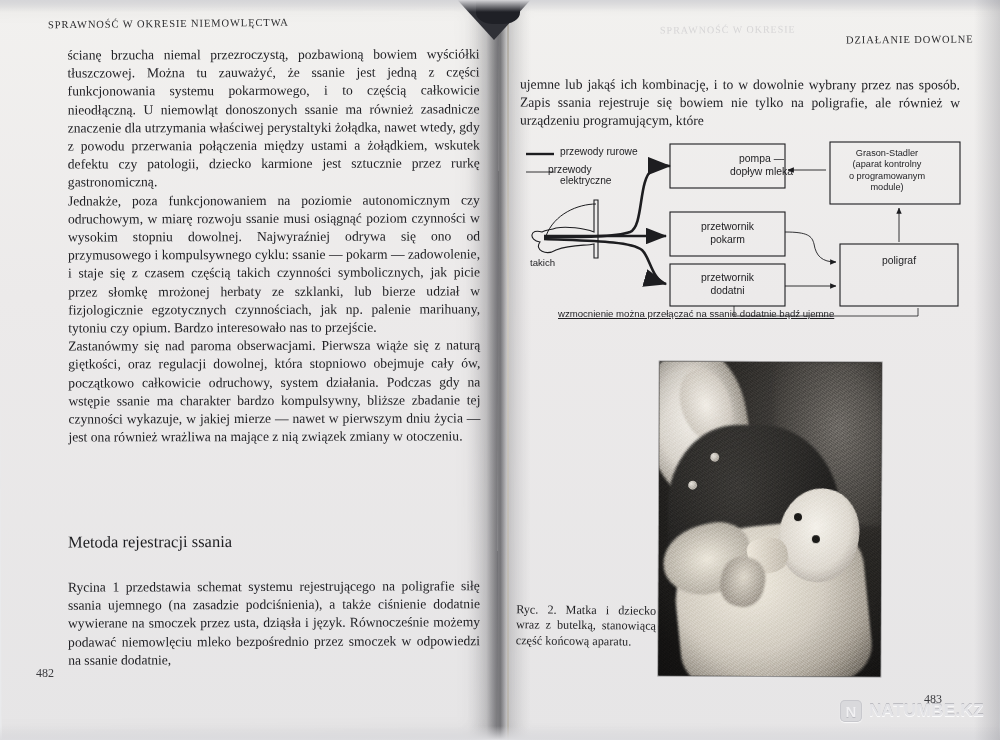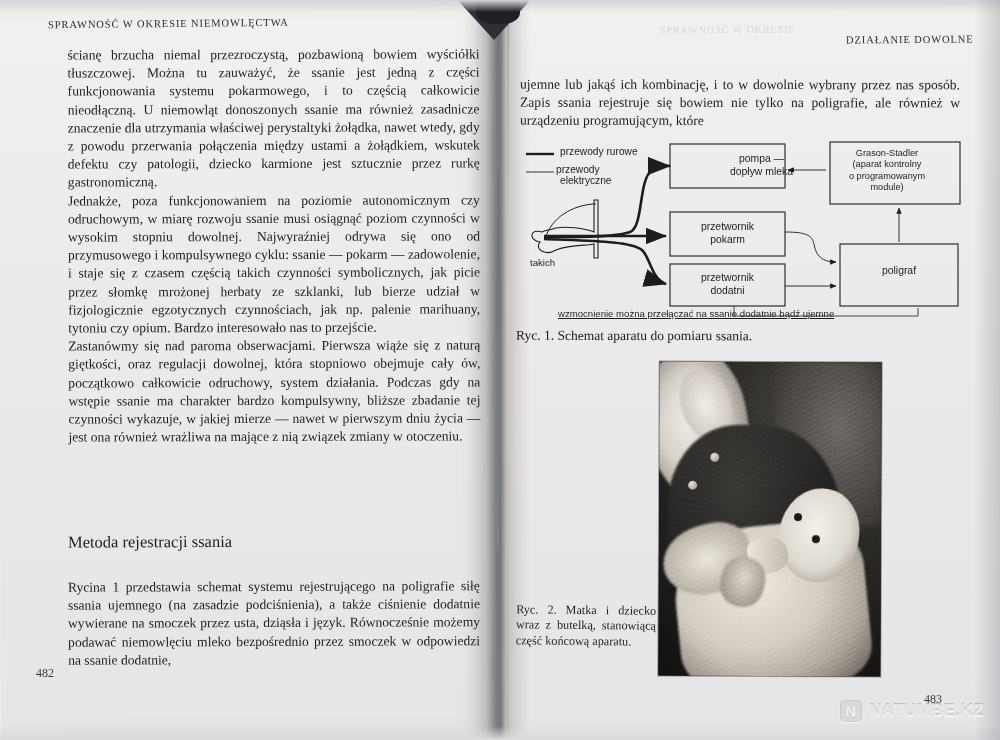--- a/index.html
+++ b/index.html
@@ -288,21 +288,21 @@
       <path d="M265 92 C288 92 292 96 294 104 C296 116 302 122 316 122" fill="none" stroke="#1d1d20" stroke-width="0.9" marker-end="url(#ahs)"></path>
 
       <line x1="265" y1="146" x2="316" y2="146" stroke="#1d1d20" stroke-width="0.9" marker-end="url(#ahs)"></line>
 
       <line x1="379" y1="102" x2="379" y2="68" stroke="#1d1d20" stroke-width="0.9" marker-end="url(#ahs)"></line>
 
       <path d="M214 166 L214 176 L398 176 L398 168" fill="none" stroke="#1d1d20" stroke-width="0.8"></path>
     </svg>
 
     <div style="position:absolute;left:40px;top:6px;font-size:10.2px;color:#1d1d20;font-family:'Liberation Sans',sans-serif;">przewody rurowe</div>
-    <div style="position:absolute;left:36px;top:24px;font-size:10.2px;color:#1d1d20;line-height:11.5px;font-family:'Liberation Sans',sans-serif;">przewody</div>
+    <div style="position:absolute;left:28px;top:24px;font-size:10.2px;color:#1d1d20;line-height:11.5px;font-family:'Liberation Sans',sans-serif;">przewody</div>
     <div style="position:absolute;left:40px;top:35px;font-size:10.2px;color:#1d1d20;font-family:'Liberation Sans',sans-serif;">elektryczne</div>
 
     <div style="position:absolute;left:150px;top:12px;width:99px;text-align:center;font-size:10.4px;line-height:13px;color:#1d1d20;font-family:'Liberation Sans',sans-serif;margin-left:42px;">
       <div>pompa —</div>
       <div>dopływ mleka</div>
     </div>
 
     <div style="position:absolute;left:310px;top:8px;width:114px;text-align:center;font-size:9.2px;line-height:11.4px;color:#1d1d20;font-family:'Liberation Sans',sans-serif;">
       <div>Grason-Stadler</div>
       <div>(aparat kontrolny</div>
@@ -313,28 +313,27 @@
     <div style="position:absolute;left:150px;top:80px;width:115px;text-align:center;font-size:10.4px;line-height:13px;color:#1d1d20;font-family:'Liberation Sans',sans-serif;">
       <div>przetwornik</div>
       <div>pokarm</div>
     </div>
 
     <div style="position:absolute;left:150px;top:131px;width:115px;text-align:center;font-size:10.4px;line-height:13px;color:#1d1d20;font-family:'Liberation Sans',sans-serif;">
       <div>przetwornik</div>
       <div>dodatni</div>
     </div>
 
-    <div style="position:absolute;left:320px;top:125px;width:118px;text-align:center;font-size:10.4px;color:#1d1d20;font-family:'Liberation Sans',sans-serif;">poligraf</div>
+    <div style="position:absolute;left:320px;top:115px;width:118px;text-align:center;font-size:10.4px;color:#1d1d20;font-family:'Liberation Sans',sans-serif;">poligraf</div>
 
     <div style="position:absolute;left:10px;top:117px;font-size:9.6px;color:#1d1d20;font-family:'Liberation Sans',sans-serif;">takich</div>
 
     <div style="position:absolute;left:38px;top:168px;font-size:9.6px;color:#1d1d20;white-space:nowrap;font-family:'Liberation Sans',sans-serif;text-decoration:underline;">wzmocnienie można  przełączać na ssanie dodatnie  bądź ujemne</div>
   </div>
 
-  <div id="fig1-caption">Ryc. 1. Schemat aparatu do pomiaru ssania.</div>
 
   <div id="photo">
     <div class="ph-layer" id="ph-bg"></div>
     <div id="ph-wall"></div>
     <div id="ph-hair"></div>
     <div id="ph-face"></div>
     <div id="ph-coat"></div>
     <div id="ph-btn1"></div>
     <div id="ph-btn2"></div>
     <div id="ph-body"></div>

